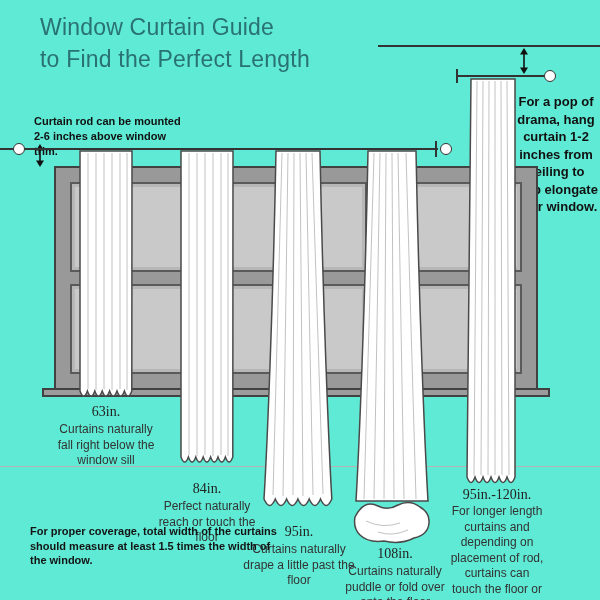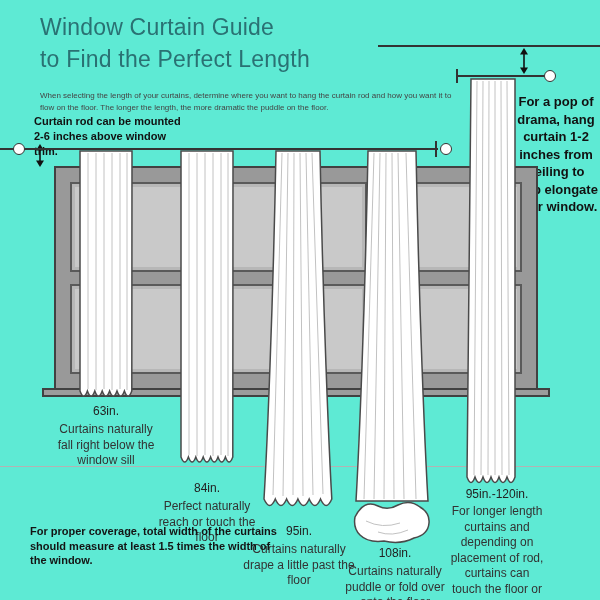--- a/index.html
+++ b/index.html
@@ -13,37 +13,36 @@
   .hline{background:#333;height:1.5px;}
   .rodline{background:#333;height:2px;}
   .finial{width:12px;height:12px;border:1.5px solid #333;border-radius:50%;background:#fff;box-sizing:border-box;}
   .bracket{width:2px;background:#333;}
   .window-frame{background:#999;border:2px solid #414141;box-sizing:border-box;}
   .panes{position:absolute;left:14px;top:14px;right:14px;bottom:14px;display:grid;
          grid-template-columns:1fr 1fr 1fr;grid-template-rows:1fr 1fr;gap:12px;}
   .pane{background:#c9c9c9;border:2px solid #5a5a5a;box-shadow:inset 0 0 0 3px #b7b7b7;}
   .sill{background:#9c9c9c;border:2px solid #414141;box-sizing:border-box;}
   .floor{background:#b3b3b3;height:1px;}
-  .len-label{font-size:12px;color:#222;text-align:center;transform:translateX(-50%);white-space:nowrap;}
+  .len-label{font-size:14px;color:#222;text-align:center;transform:translateX(-50%);white-space:nowrap;font-family:Liberation Serif, serif;}
   .cap{font-size:12px;line-height:1.3;color:#333;text-align:center;transform:translateX(-50%);}
   .footer{font-size:11px;line-height:1.32;font-weight:700;color:#141414;}
 </style>
 </head>
 <body>
 
 <div class="stage">
 
   <div class="abs title" style="left: 40px; top: 12px; color: rgb(42, 113, 115);">
     <div>Window Curtain Guide</div>
     <div>to Find the Perfect Length</div>
   </div>
 
   <div class="abs hline" style="left:378px;top:45px;width:222px;"></div>
 
-  <div class="abs intro" style="left:40px;top:90px;width:415px;">When selecting the length of your curtains, determine where you want to hang the curtain rod and how you want it to flow on the floor. The longer the length, the more dramatic the puddle on the floor.</div>
 
   <div class="abs note" style="left:34px;top:114px;width:150px;">Curtain rod can be mounted 2-6 inches above window trim.</div>
 
   <svg class="abs" style="left:34px;top:144px;" width="12" height="23" viewBox="0 0 12 23">
     <line x1="6" y1="4" x2="6" y2="19" stroke="#111" stroke-width="1.6"></line>
     <polygon points="6,0 2,6.5 10,6.5" fill="#111"></polygon>
     <polygon points="6,23 2,16.5 10,16.5" fill="#111"></polygon>
   </svg>
 
   <svg class="abs" style="left:518px;top:48px;" width="12" height="26" viewBox="0 0 12 26">

